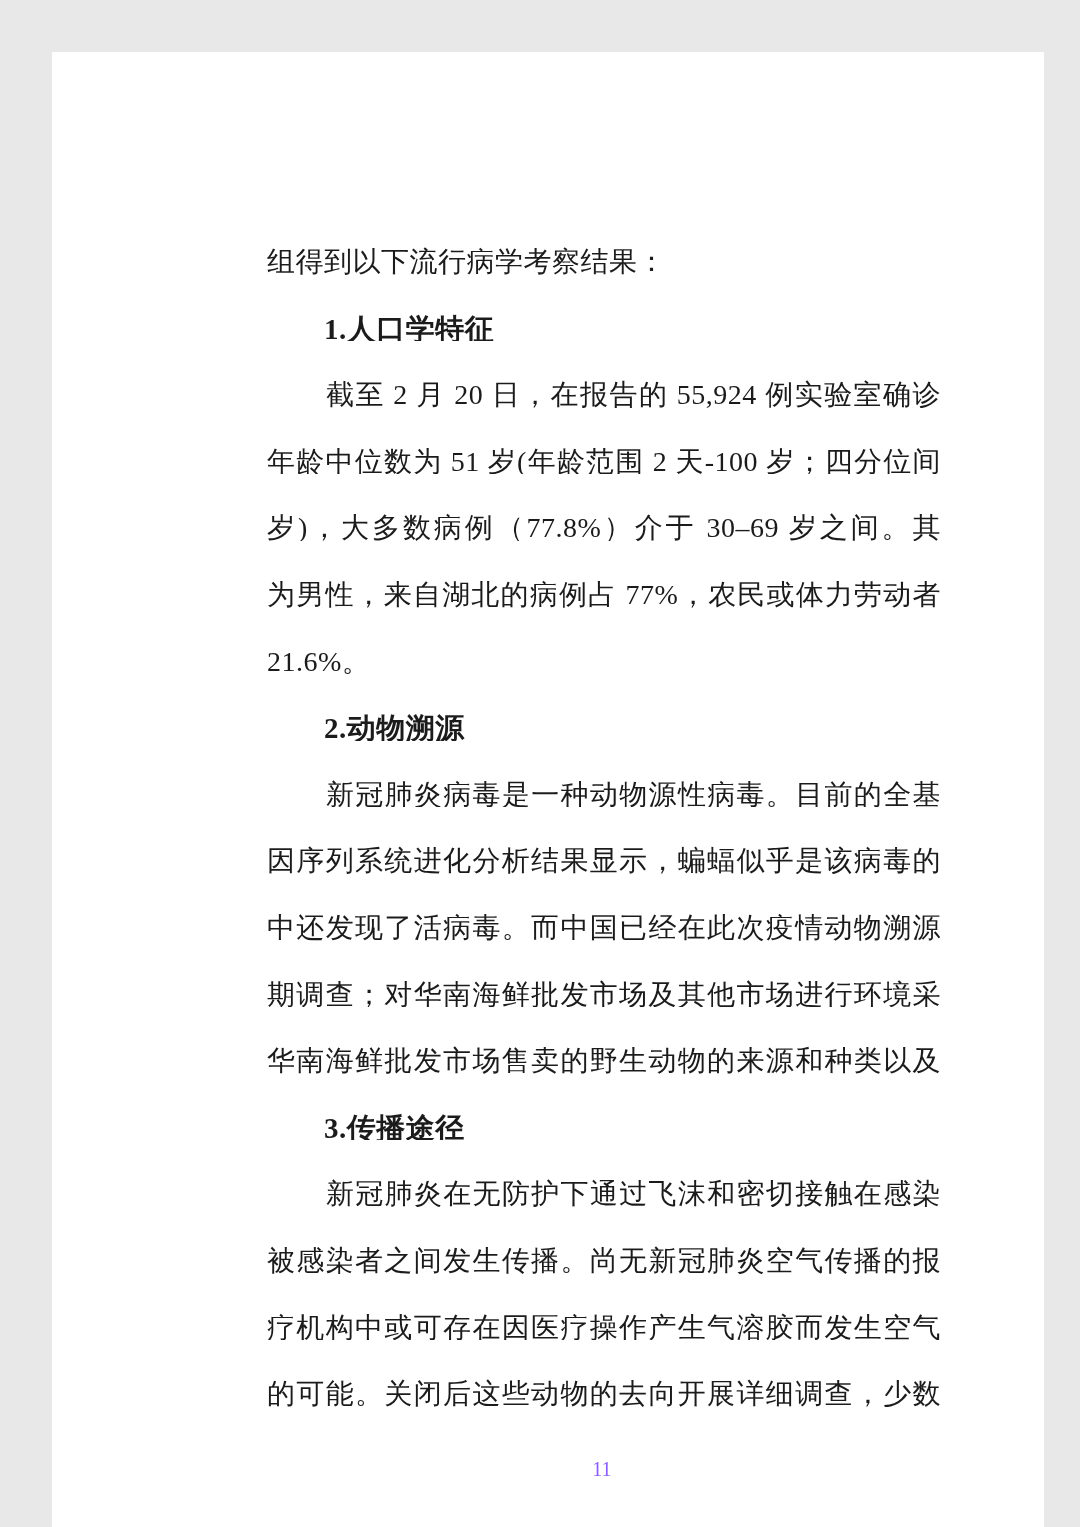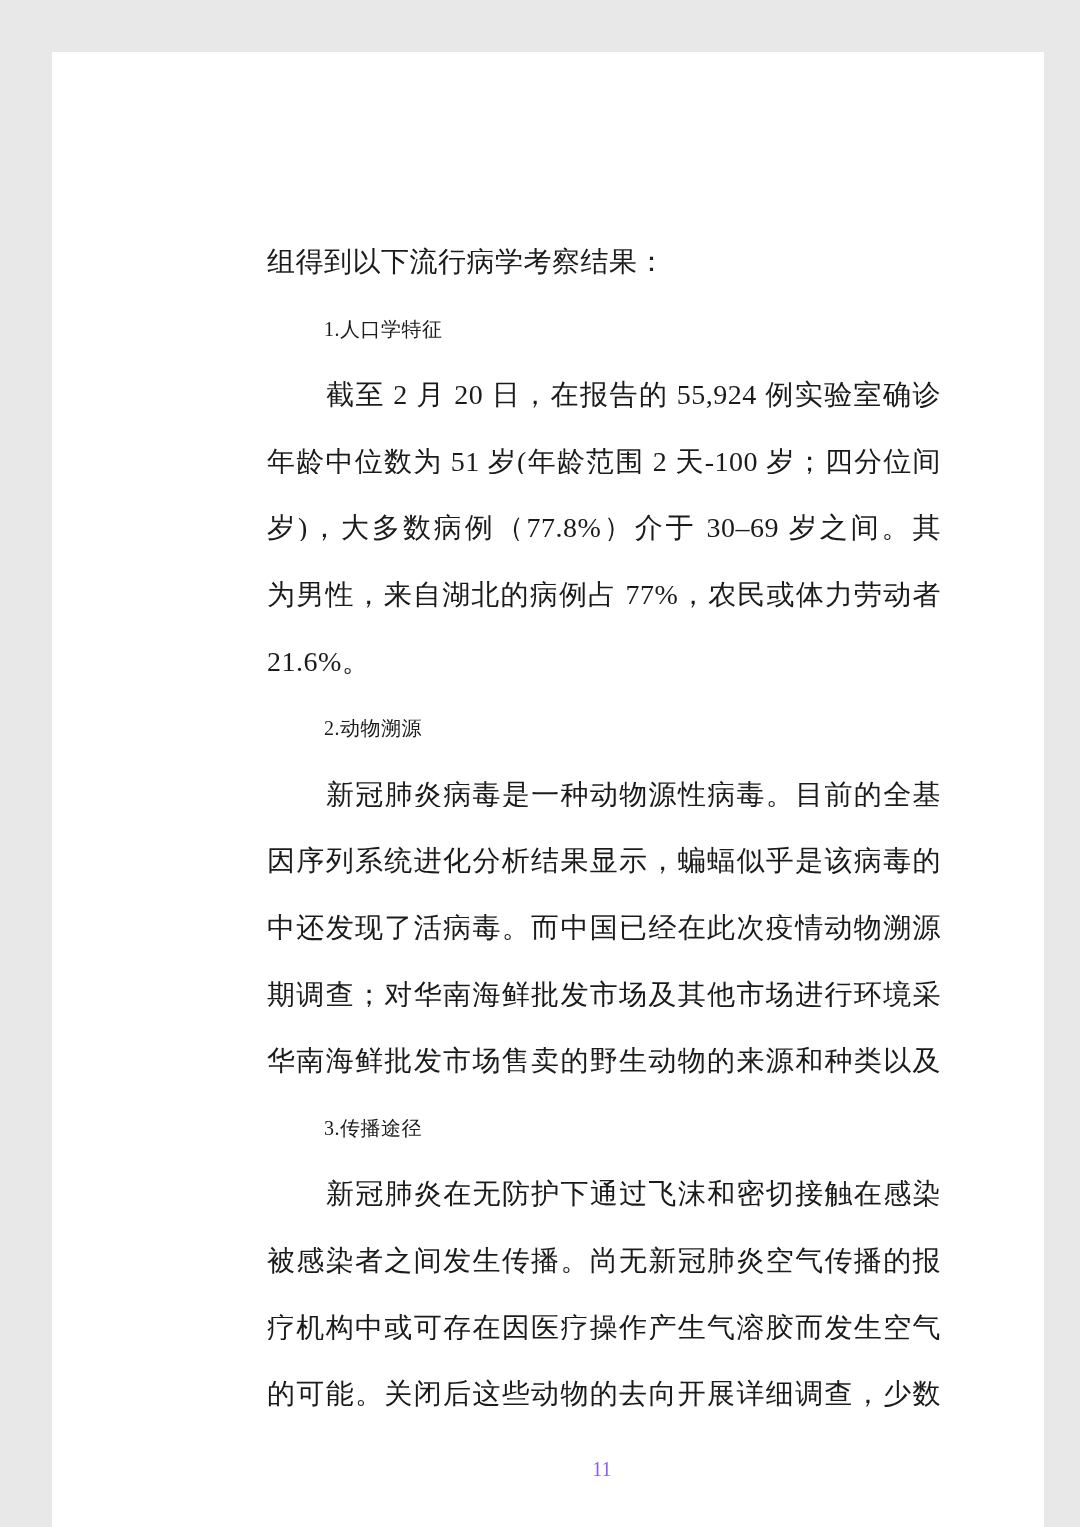--- a/index.html
+++ b/index.html
@@ -32,23 +32,23 @@
   }
   .line.justify {
     text-align: justify;
     text-align-last: justify;
   }
   .line.left {
     text-align: left;
     text-align-last: left;
   }
   .line.heading {
-    font-weight: normal;
+    font-weight: bold;
     text-indent: 57px;
-    font-size: 20px;
+    font-size: 29px;
   }
   .line.indent {
     text-indent: 59px;
   }
   .page-footer {
     position: absolute;
     top: 1376px;
     left: 0;
     width: 100%;
     text-align: center;

